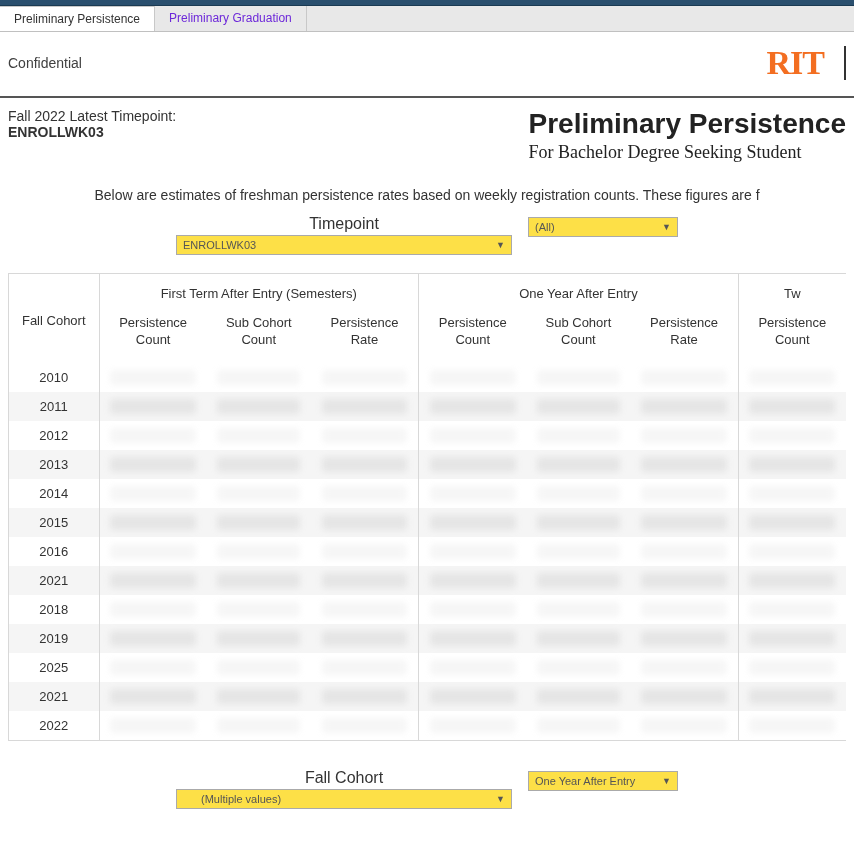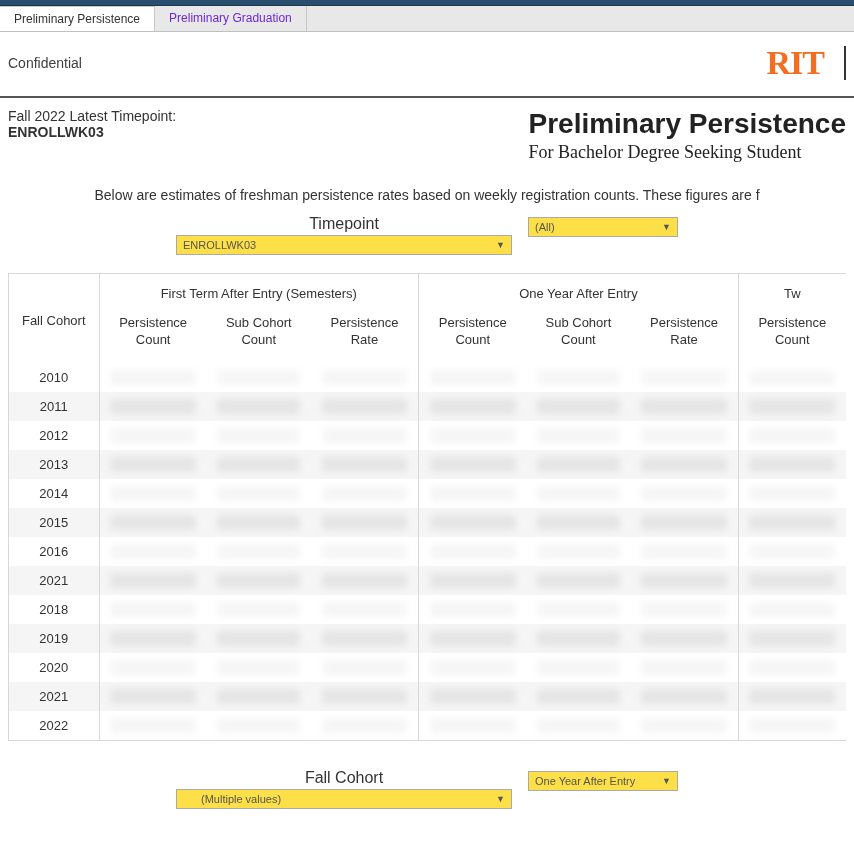--- a/index.html
+++ b/index.html
@@ -379,21 +379,21 @@
           <td class="year-cell">2019</td>
           <td class="blur-cell"></td>
           <td class="blur-cell"></td>
           <td class="blur-cell sep-right"></td>
           <td class="blur-cell"></td>
           <td class="blur-cell"></td>
           <td class="blur-cell sep-right"></td>
           <td class="blur-cell"></td>
         </tr>
         <tr>
-          <td class="year-cell">2020</td>
+          <td class="year-cell">2025</td>
           <td class="blur-cell"></td>
           <td class="blur-cell"></td>
           <td class="blur-cell sep-right"></td>
           <td class="blur-cell"></td>
           <td class="blur-cell"></td>
           <td class="blur-cell sep-right"></td>
           <td class="blur-cell"></td>
         </tr>
         <tr class="alt">
           <td class="year-cell">2021</td>

